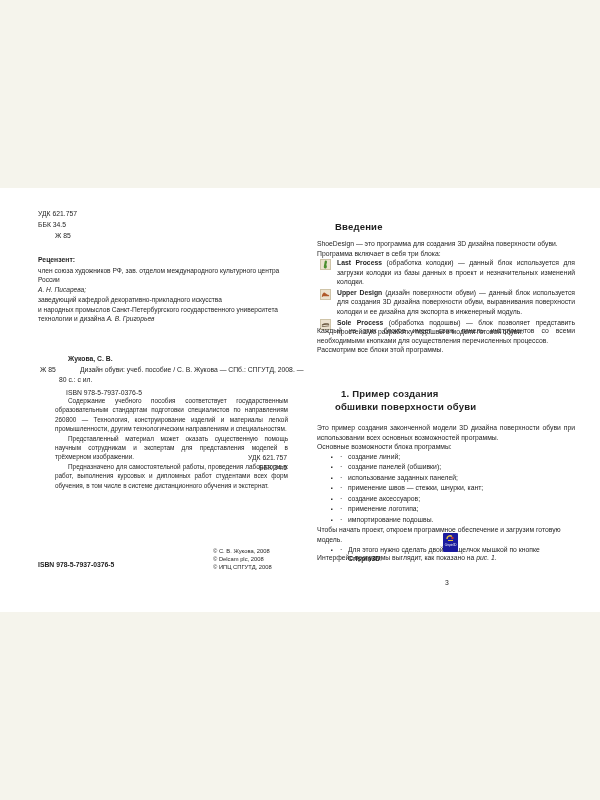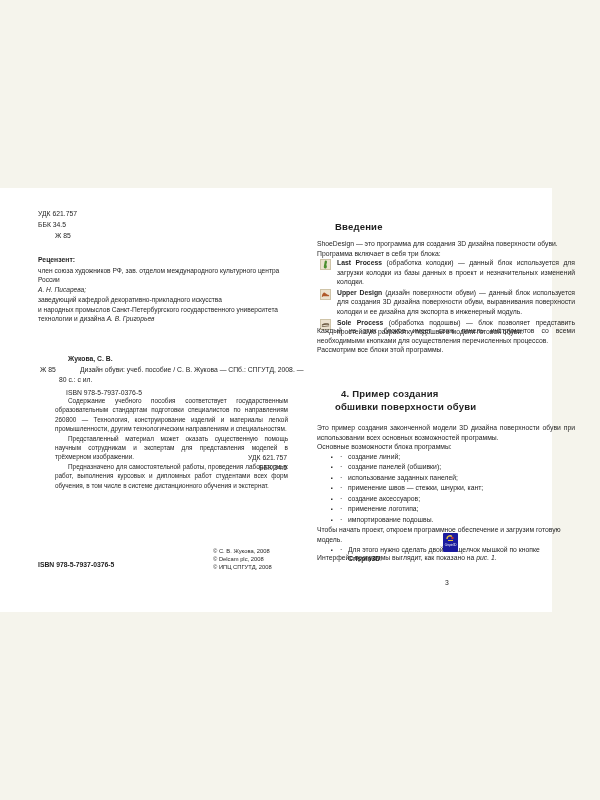--- a/index.html
+++ b/index.html
@@ -14,21 +14,21 @@
   }
   *{margin:0;padding:0;box-sizing:border-box;}
   html,body{width:600px;height:800px;overflow:hidden;}
   body{
     background:var(--canvas-bg);
     font-family:"Liberation Sans","DejaVu Sans",sans-serif;
     color:var(--text);
     position:relative;
   }
   .spread{
-    position:absolute;left:0;top:188px;width:552px;height:424px;
+    position:absolute;left:0;top:188px;width:600px;height:424px;
     background:var(--page-bg);
   }
   
   .lp-head{position:absolute;left:38px;top:20px;font-size:6.8px;line-height:11px;}
   .lp-head .indent{padding-left:17px;}
   .lp-reviewer{position:absolute;left:38px;top:67px;width:256px;font-size:6.6px;line-height:9.7px;}
   .lp-reviewer .lbl{font-weight:bold;font-size:6.8px;margin-bottom:1px;}
   .it{font-style:italic;}
   .b{font-weight:bold;}
   .lp-citation{position:absolute;left:40px;top:166px;width:252px;font-size:6.8px;line-height:10.5px;}
@@ -160,21 +160,21 @@
         <div class="blocktext"><span class="b">Sole Process</span><span> (обработка подошвы) — блок позволяет представить простейшую разработку подошвы в модели готовой обуви.</span></div>
       </div>
     </div>
 
     <div class="rp-outro">
       <div>Каждый из этих блоков имеет свою панель инструментов со всеми необходимыми кнопками для осуществления перечисленных процессов.</div>
       <div>Рассмотрим все блоки этой программы.</div>
     </div>
 
     <div class="rp-sec-heading">
-      <div class="l1">4. Пример создания</div>
+      <div class="l1">1. Пример создания</div>
       <div>обшивки поверхности обуви</div>
     </div>
 
     <div class="rp-sec-body">
       <div class="just">Это пример создания законченной модели 3D дизайна поверхности обуви при использовании всех основных возможностей программы.</div>
       <div>Основные возможности блока программы:</div>
 
       <div class="bullet">
           <span class="sq"></span>
           <span class="bdot"></span>

